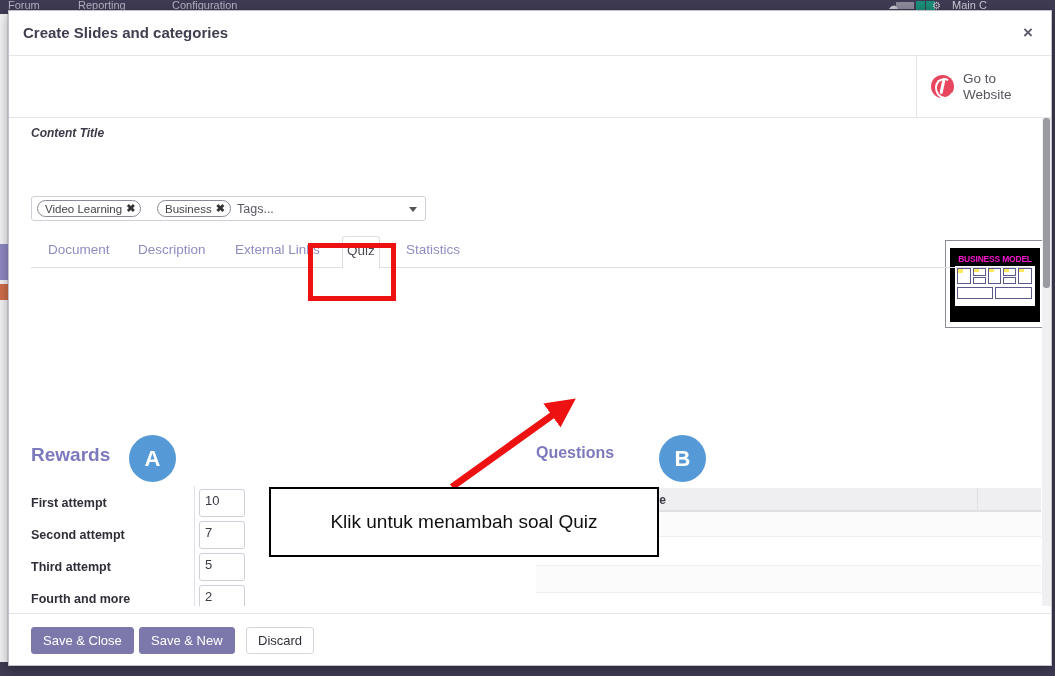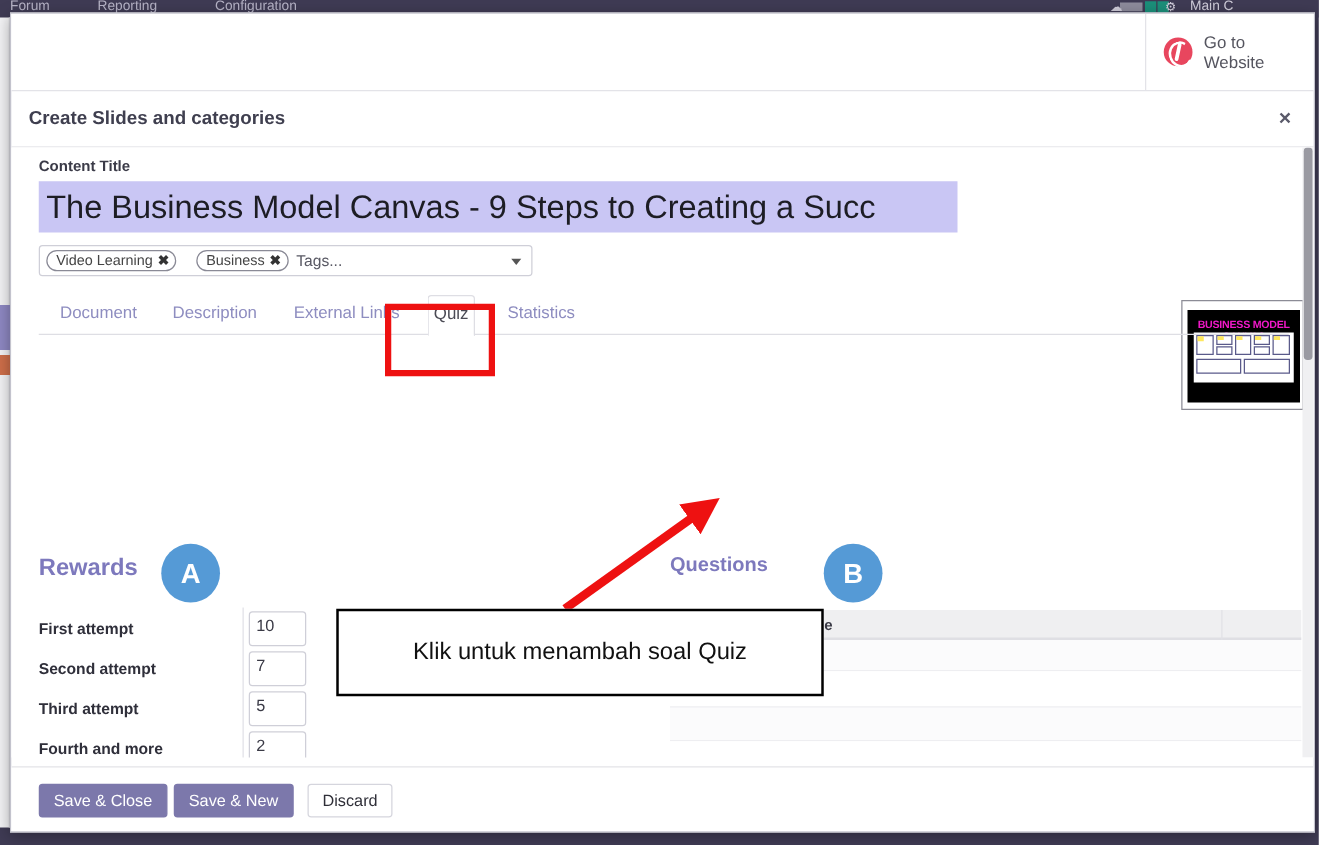--- a/index.html
+++ b/index.html
@@ -93,21 +93,21 @@
   }
   #goto-website .lbl {
     font-size: 13.5px; color: #55555f; line-height: 16px; max-width: 70px;
   }
 
   
   #dlg-body { position: relative; height: 488px; background: #fff; overflow: hidden; }
 
   #content-title-label {
     position: absolute; left: 22px; top: 8px;
-    font-size: 12px; font-weight: bold; color: #3b3b48;
+    font-size: 12px; font-weight: bold; color: #3b3b48; font-style: italic;
   }
   #content-title-input {
     position: absolute; left: 22px; top: 27px;
     width: 735px; height: 41px;
     background: #c9c6f4;
     border: none; outline: none;
     font-size: 26px; color: #1d1d24;
     padding: 0 6px;
     font-family: "Liberation Sans", sans-serif;
     white-space: nowrap; overflow: hidden;
@@ -310,36 +310,35 @@
   <span class="bg-menu r1">Main C</span>
 </div>
 
 <div id="bg-left">
   <div class="purp"></div>
   <div class="orange"></div>
 </div>
 
 <div id="dialog">
 
+  <div id="dlg-header">
+    <div id="dlg-title">Create Slides and categories</div>
+    <div id="dlg-close">×</div>
+  </div>
+
   <div id="dlg-statusbar">
     <div id="goto-website">
       <span class="globe-icon"></span>
       <span class="lbl"><span>Go to</span><br><span>Website</span></span>
     </div>
   </div>
 
-  <div id="dlg-header">
-    <div id="dlg-title">Create Slides and categories</div>
-    <div id="dlg-close">×</div>
-  </div>
-
   <div id="dlg-body">
 
     <div id="content-title-label">Content Title</div>
-    <div id="content-title-input">The Business Model Canvas - 9 Steps to Creating a Succ</div>
 
     <div id="thumbnail">
       <div id="thumb-inner">
         <div id="thumb-title">BUSINESS MODEL CANVAS</div>
         <div id="thumb-canvas">
           <div class="tb" style="left:2px;top:2px;width:14px;height:16px;"></div>
           <div class="ty" style="left:3px;top:3px;width:5px;height:4px;"></div>
           <div class="tb" style="left:18px;top:2px;width:13px;height:8px;"></div>
           <div class="ty" style="left:19px;top:3px;width:5px;height:3px;"></div>
           <div class="tb" style="left:18px;top:11px;width:13px;height:7px;"></div>

